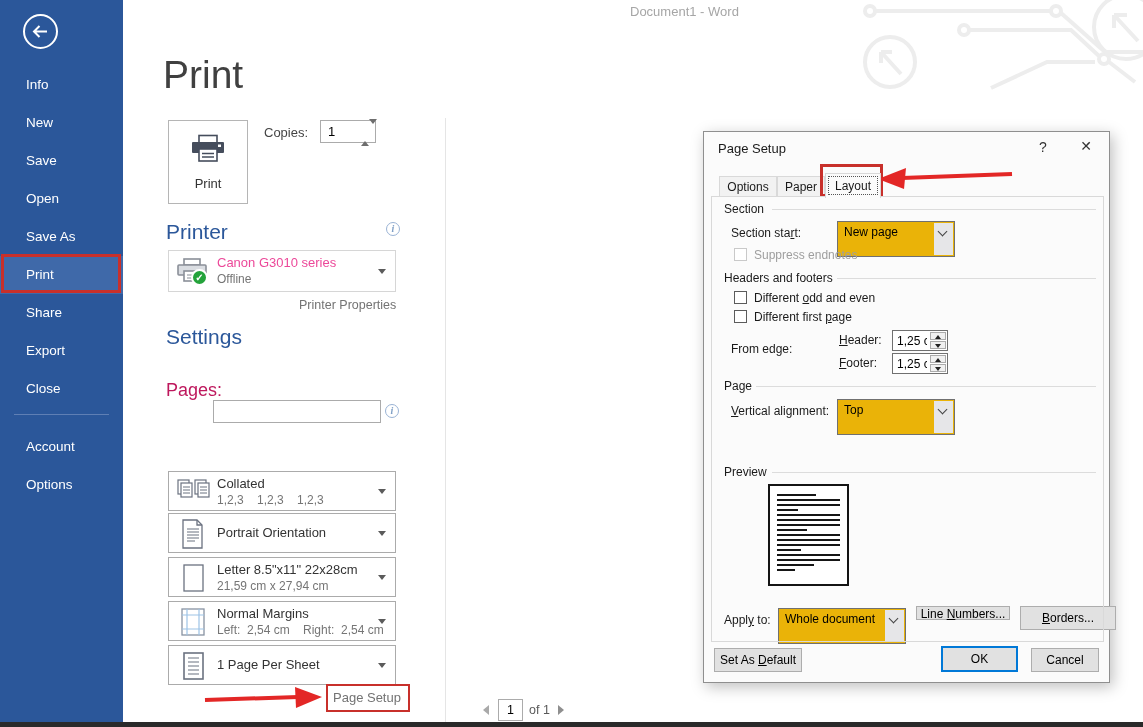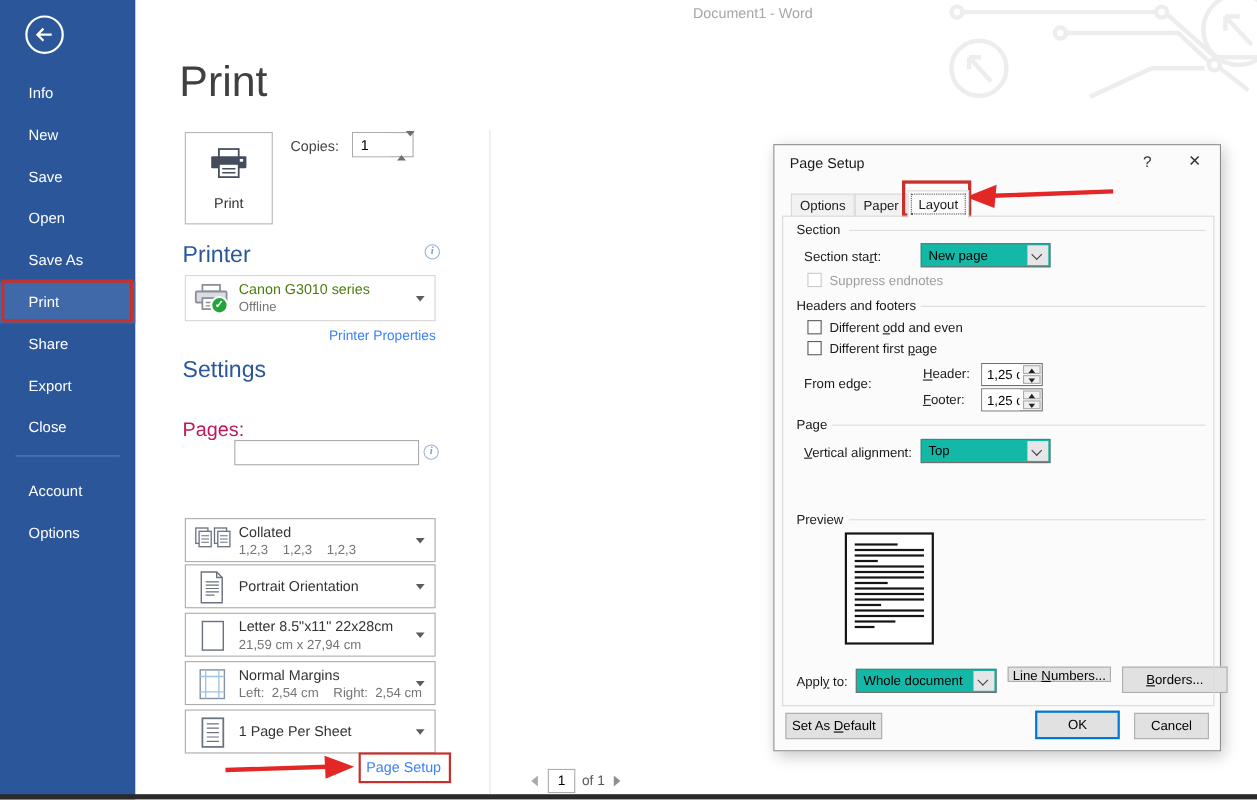--- a/index.html
+++ b/index.html
@@ -36,28 +36,28 @@
   .mini-spin{position:absolute;right:4px;top:3px;width:10px;height:16px}
   .tri-up{width:0;height:0;border-left:4px solid transparent;border-right:4px solid transparent;
           border-bottom:5px solid #6e6e6e;margin-bottom:4px}
   .tri-dn{width:0;height:0;border-left:4px solid transparent;border-right:4px solid transparent;
           border-top:5px solid #6e6e6e}
   .h2-blue{position:absolute;font-size:21px;font-weight:400;color:#2b579a}
   .info-icon{position:absolute;width:14px;height:14px;border:1px solid #9ab3d5;border-radius:50%;
              color:#7f9fc6;font:italic bold 10px/12px "Liberation Serif",serif;text-align:center}
   .printer-sel{position:absolute;left:168px;top:250px;width:228px;height:42px;border:1px solid #d6d6d6;
                background:#fff;cursor:pointer}
-  .printer-sel .nm{position:absolute;left:48px;top:4px;font-size:13px;color:#4d7c0f}
+  .printer-sel .nm{position:absolute;left:48px;top:4px;font-size:13px;color:#ec4899}
   .printer-sel .st{position:absolute;left:48px;top:21px;font-size:12px;color:#757575}
   .prn-icon{position:absolute;left:6px;top:6px}
   .status-badge{position:absolute;left:22px;top:18px;width:17px;height:17px;background:#24a33b;border:2px solid #fff;
                 border-radius:50%;color:#fff;font:bold 10px/14px "Liberation Sans",sans-serif;text-align:center}
   .caret{position:absolute;right:9px;top:50%;margin-top:-2px;width:0;height:0;
          border-left:4.5px solid transparent;border-right:4.5px solid transparent;border-top:5px solid #5b5b5b}
-  .link{color:#3b82f6;font-size:12.5px;cursor:pointer}
+  .link{color:#737373;font-size:12.5px;cursor:pointer}
   #printer-props{position:absolute;left:299px;top:298px}
   .dd-row{position:absolute;left:168px;width:228px;height:40px;border:1px solid #ababab;background:#fff;cursor:pointer}
   .dd-row .ic{position:absolute;left:8px;top:4px}
   .dd-row .t1{position:absolute;left:48px;top:4px;font-size:13px;color:#333;white-space:pre}
   .dd-row .t1.only{top:11px}
   .dd-row .t2{position:absolute;left:48px;top:21px;font-size:12px;color:#757575;white-space:pre}
   .pages-lbl{position:absolute;left:166px;top:380px;font-size:18px;color:#be185d}
   .pages-input{position:absolute;left:213px;top:400px;width:168px;height:23px;border:1px solid #ababab;
                font:12.5px "Liberation Sans",sans-serif;padding:0 6px;outline:none}
   #page-setup-link{position:absolute;left:333px;top:690px;font-size:13px}
@@ -84,21 +84,21 @@
   .dlg-close{position:absolute;left:372px;top:6px;width:20px;height:20px;text-align:center;
              font-size:14px;color:#333;cursor:pointer}
   .tab{position:absolute;top:44px;height:21px;line-height:21px;text-align:center;font-size:12px;
        background:#f2f2f2;border:1px solid #d9d9d9;border-bottom:none;cursor:pointer}
   .tab.sel{top:41px;height:25px;line-height:24px;background:#fbfbfb;z-index:3;outline:1px dotted #555;outline-offset:-4px}
   .tab-panel{position:absolute;left:7px;top:64px;width:393px;height:446px;border:1px solid #d9d9d9;z-index:1}
   .grp-lbl{position:absolute;font-size:12px;color:#1a1a1a;background:#fbfbfb;z-index:2;padding-right:4px}
   .grp-line{position:absolute;height:1px;background:#dcdcdc}
   .dlbl{position:absolute;font-size:12px;color:#1a1a1a}
   .dlbl.dis{color:#9e9e9e}
-  .combo{position:absolute;height:22px;background:#14b8a6;border:1px solid #707070;cursor:pointer}
+  .combo{position:absolute;height:36px;background:#eab308;border:1px solid #707070;cursor:pointer}
   .combo .val{position:absolute;left:6px;top:3px;font-size:12px;color:#000}
   .combo .btn{position:absolute;right:1px;top:1px;bottom:1px;width:19px;background:#e6e6e8}
   .combo .chv{position:absolute;left:5px;top:5px;width:7px;height:7px;border-right:1.4px solid #444;
               border-bottom:1.4px solid #444;transform:rotate(45deg)}
   .cb{position:absolute;width:13px;height:13px;background:#fff;border:1px solid #5b5b5b;cursor:pointer}
   .cb.dis{border-color:#c9c9c9}
   .spin{position:absolute;width:56px;height:21px;border:1px solid #707070;background:#fff}
   .spin input{width:34px;height:100%;border:none;outline:none;font:12px "Liberation Sans",sans-serif;padding-left:4px}
   .updown{position:absolute;right:1px;top:1px;width:16px;height:17px}
   .updown .u,.updown .d{position:absolute;left:0;width:16px;height:8px;background:#f0f0f0;border:1px solid #ababab}

